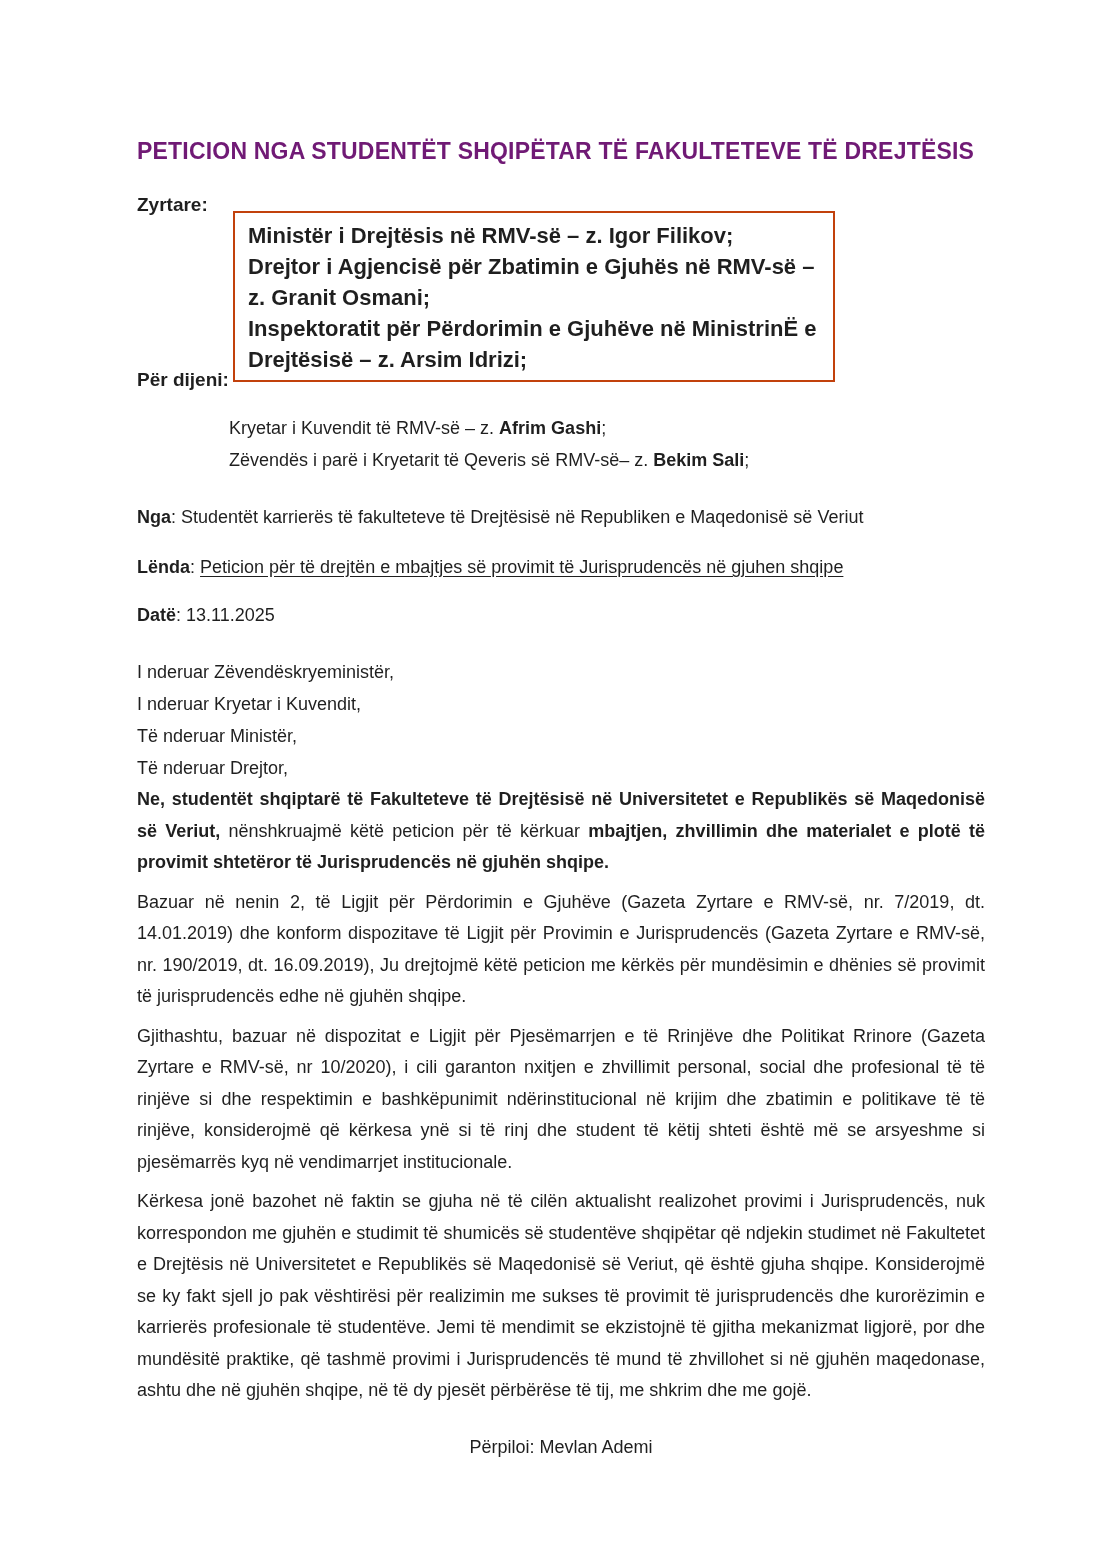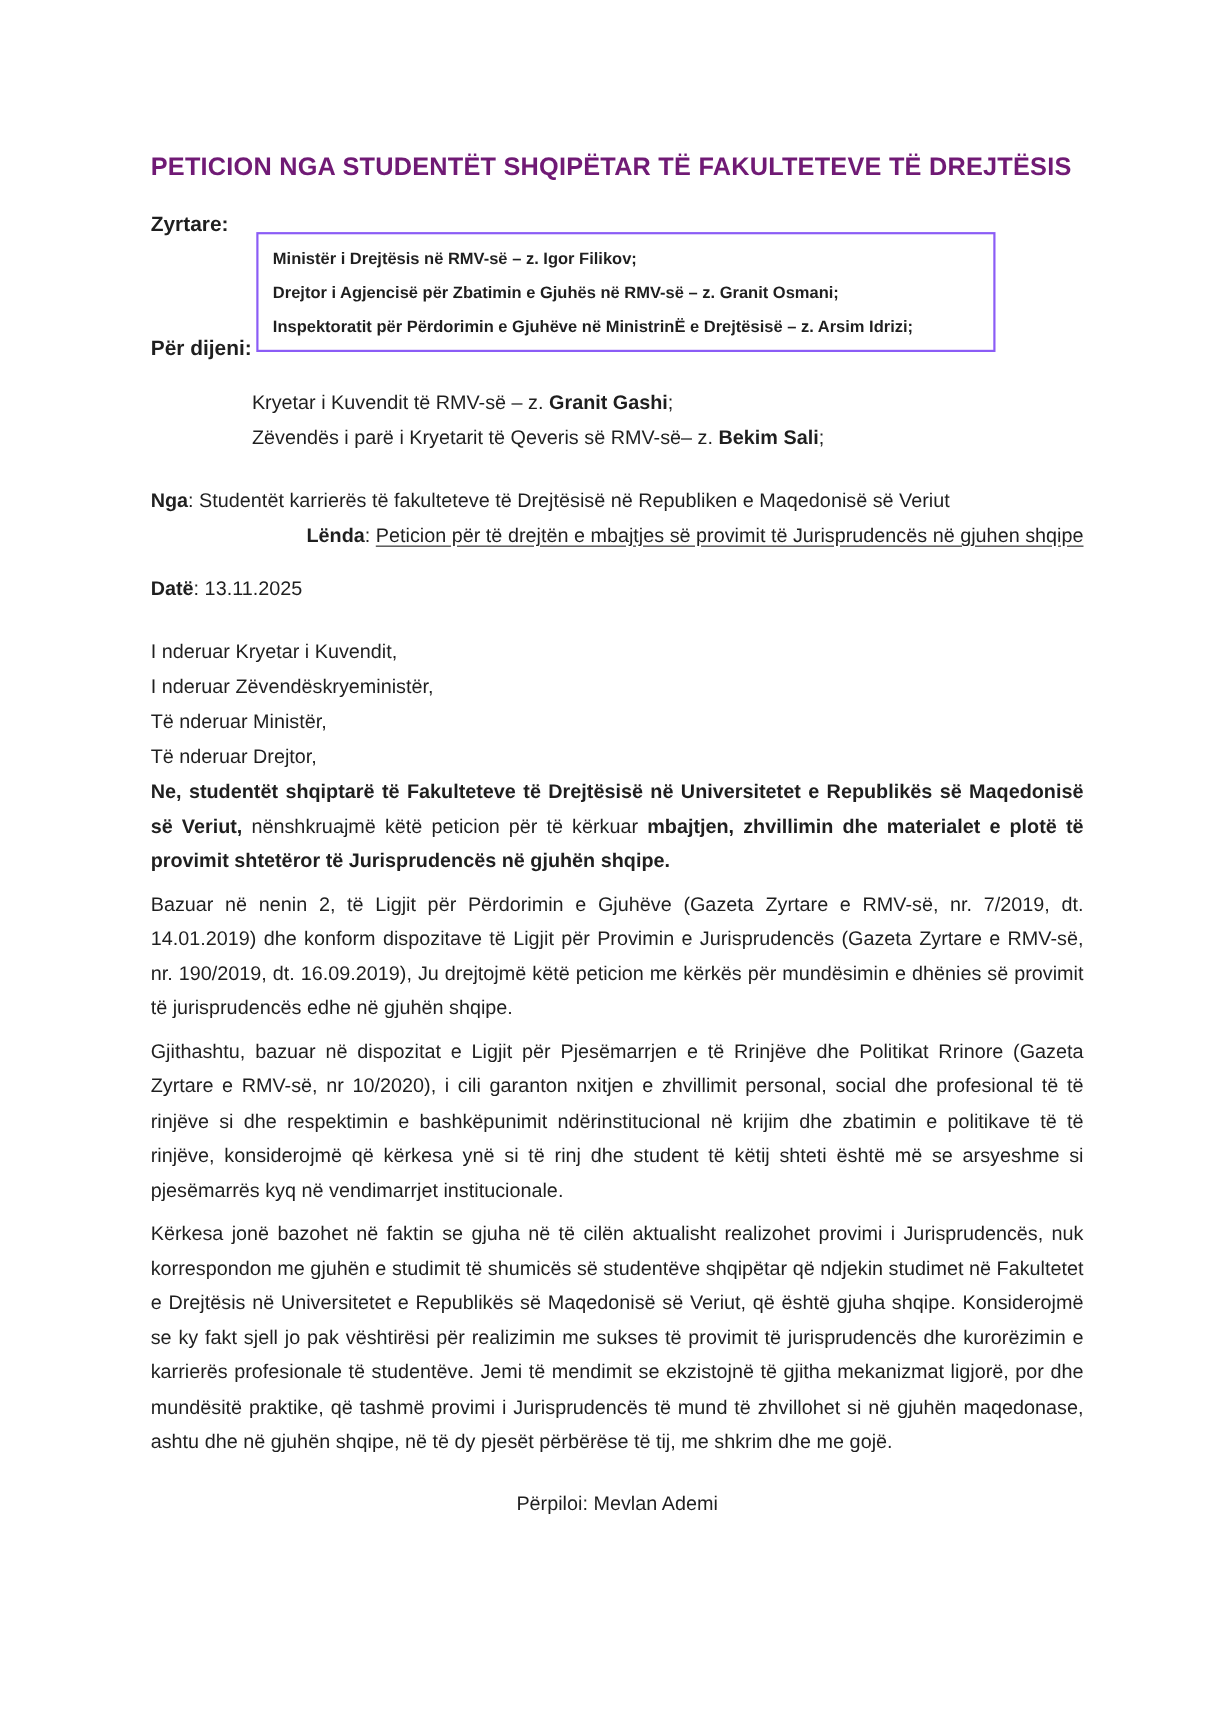--- a/index.html
+++ b/index.html
@@ -42,40 +42,40 @@
     left: -96px;
     top: -17px;
   }
   .per-dijeni-label {
     position: absolute;
     left: -96px;
     bottom: -9px;
   }
   .recipients-box {
     box-sizing: border-box;
-    width: 672px;
-    border: 2px solid #8b5cf6;
+    width: 602px;
+    border: 2px solid #c2410c;
     background: #ffffff;
     padding: 7px 13px 5px 13px;
-    font-size: 15px;
+    font-size: 22px;
     font-weight: bold;
     line-height: 31px;
   }
   .cc-block {
     margin-top: 30px;
     margin-left: 92px;
     font-size: 18px;
     line-height: 32px;
   }
   .meta-line {
     font-size: 18px;
     line-height: 31px;
   }
   .meta-nga   { margin-top: 26px; }
-  .meta-lenda { margin-top: 1px; text-align: right; }
+  .meta-lenda { margin-top: 19px; }
   .meta-date  { margin-top: 17px; }
   .meta-line b { font-weight: bold; }
   .u { text-decoration: underline; text-underline-offset: 3px; }
   .salutations {
     margin-top: 25px;
     font-size: 18px;
     line-height: 32px;
   }
   .para {
     margin: 0 0 8px 0;
@@ -103,33 +103,33 @@
       <div class="side-label drejtuar-label">Zyrtare:</div>
       <div class="recipients-box">
         <div>Ministër i Drejtësis në RMV-së – z. Igor Filikov;</div>
         <div>Drejtor i Agjencisë për Zbatimin e Gjuhës në RMV-së – z. Granit Osmani;</div>
         <div>Inspektoratit për Përdorimin e Gjuhëve në MinistrinË e Drejtësisë – z. Arsim Idrizi;</div>
       </div>
       <div class="side-label per-dijeni-label">Për dijeni:</div>
     </div>
 
     <div class="cc-block">
-      <div><span>Kryetar i Kuvendit të RMV-së – z. </span><b>Granit Gashi</b><span>;</span></div>
+      <div><span>Kryetar i Kuvendit të RMV-së – z. </span><b>Afrim Gashi</b><span>;</span></div>
       <div><span>Zëvendës i parë i Kryetarit të Qeveris së RMV-së–  z. </span><b>Bekim Sali</b><span>;</span></div>
     </div>
 
     <div class="meta-line meta-nga"><b>Nga</b><span>: Studentët karrierës të fakulteteve të Drejtësisë në Republiken e Maqedonisë së Veriut</span></div>
 
     <div class="meta-line meta-lenda"><b>Lënda</b><span>: </span><span class="u">Peticion për të drejtën e mbajtjes së provimit të Jurisprudencës në gjuhen shqipe</span></div>
 
     <div class="meta-line meta-date"><b>Datë</b><span>: 13.11.2025</span></div>
 
     <div class="salutations">
+      <div>I nderuar Zëvendëskryeministër,</div>
       <div>I nderuar Kryetar i Kuvendit,</div>
-      <div>I nderuar Zëvendëskryeministër,</div>
       <div>Të nderuar Ministër,</div>
       <div>Të nderuar Drejtor,</div>
     </div>
 
     <p class="para para-first"><b>Ne, studentët shqiptarë të Fakulteteve të Drejtësisë në Universitetet e Republikës së Maqedonisë së Veriut,</b><span> nënshkruajmë këtë peticion për të kërkuar </span><b>mbajtjen, zhvillimin dhe materialet e plotë të provimit shtetëror të Jurisprudencës në gjuhën shqipe.</b></p>
 
     <p class="para">Bazuar në nenin 2, të Ligjit për Përdorimin e Gjuhëve (Gazeta Zyrtare e RMV-së, nr.  7/2019, dt. 14.01.2019) dhe konform dispozitave të Ligjit për Provimin e Jurisprudencës (Gazeta Zyrtare e RMV-së, nr. 190/2019, dt. 16.09.2019), Ju drejtojmë këtë peticion me kërkës për mundësimin e dhënies së provimit të jurisprudencës edhe në gjuhën shqipe.</p>
 
     <p class="para">Gjithashtu, bazuar në dispozitat e Ligjit për Pjesëmarrjen e të Rrinjëve dhe Politikat Rrinore (Gazeta Zyrtare e RMV-së, nr 10/2020), i cili garanton nxitjen e zhvillimit personal, social dhe profesional të të rinjëve si dhe respektimin e bashkëpunimit ndërinstitucional në krijim dhe zbatimin e politikave të të rinjëve, konsiderojmë që kërkesa ynë si të rinj dhe student të këtij shteti është më se arsyeshme si pjesëmarrës kyq në vendimarrjet institucionale.</p>
 

